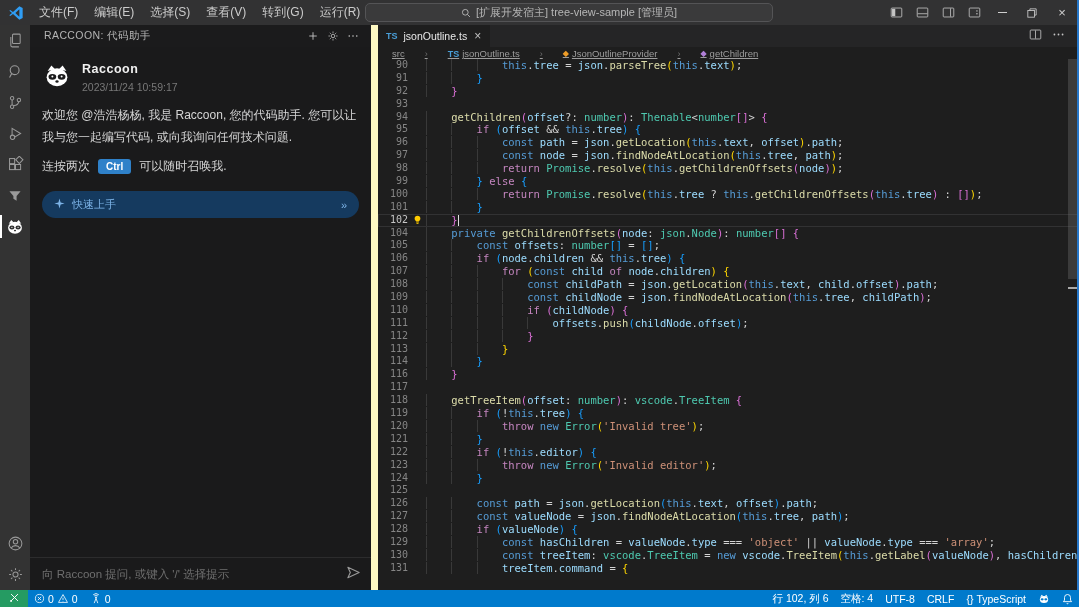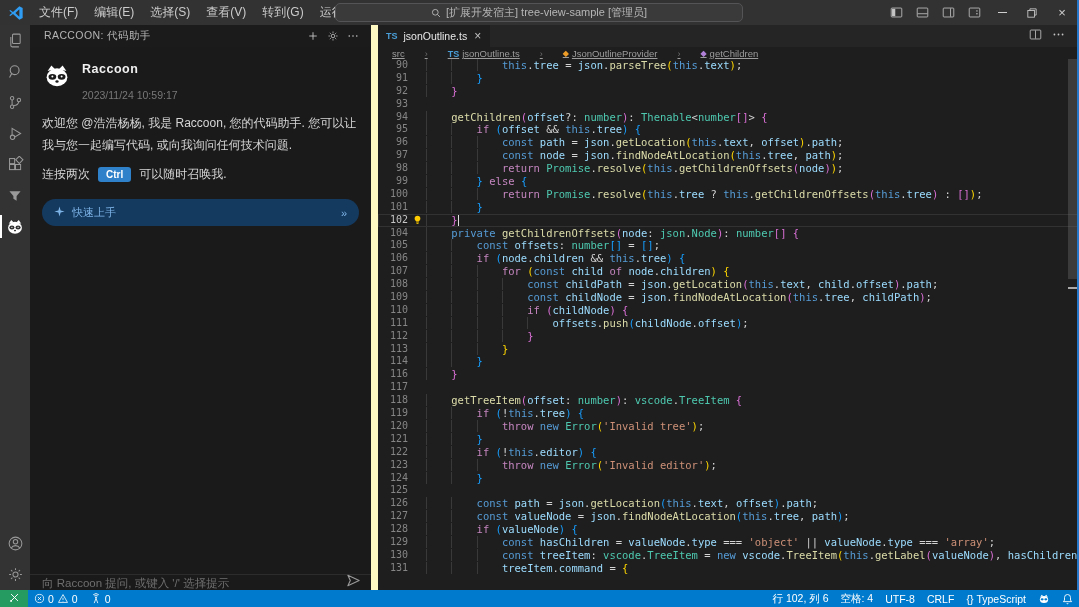--- a/index.html
+++ b/index.html
@@ -8,21 +8,21 @@
   .app { position:relative; width:1079px; height:607px; display:flex; flex-direction:column; }
   .win-edge { position:absolute; right:0; top:0; bottom:0; width:2px; background:#2677c9; z-index:50; }
 
   
   .titlebar { height:25px; background:#323233; display:flex; align-items:center; flex:none; position:relative; color:#cccccc; font-size:12px; }
   .tb-logo { width:16px; height:16px; margin:0 8px 0 8px; flex:none; }
   .menu-bar { display:flex; align-items:center; gap:2px; }
   .menu-item { padding:2px 7px; border-radius:4px; cursor:default; white-space:nowrap; }
   .nav-arrows { margin-left:14px; display:flex; gap:12px; color:#cccccc; font-size:13px; }
   .nav-arrows .dim { color:#6e6e6e; }
-  .search-pill { position:absolute; left:335px; top:3px; width:408px; height:19px; background:#3a3a3b; border:1px solid #545456; border-radius:5px; display:flex; align-items:center; justify-content:center; gap:5px; color:#b6b6b6; font-size:11px; }
+  .search-pill { position:absolute; left:365px; top:3px; width:408px; height:19px; background:#3a3a3b; border:1px solid #545456; border-radius:5px; display:flex; align-items:center; justify-content:center; gap:5px; color:#b6b6b6; font-size:11px; }
   .tb-right { position:absolute; right:2px; top:0; height:25px; display:flex; align-items:center; }
   .tb-ic { width:26px; height:25px; display:flex; align-items:center; justify-content:center; color:#c5c5c5; }
   .winctl { width:30px; height:25px; display:flex; align-items:center; justify-content:center; color:#cfcfcf; font-size:13px; }
   .mini-bar { width:9px; height:1px; background:#cfcfcf; }
 
   
   .main { flex:1; display:flex; min-height:0; }
 
   
   .activitybar { width:30px; background:#333333; flex:none; display:flex; flex-direction:column; }
@@ -36,28 +36,28 @@
   .sidebar { width:348px; flex:none; background:#1b1b1c; display:flex; flex-direction:column; border-right:7px solid #fef9c3; }
   .sb-header { height:22px; flex:none; display:flex; align-items:center; padding:0 8px 0 14px; color:#b4b4b4; font-size:10.5px; letter-spacing:.4px; }
   .sb-header .title { flex:1; white-space:nowrap; overflow:hidden; }
   .sb-h-ic { width:20px; height:20px; display:flex; align-items:center; justify-content:center; color:#c5c5c5; }
   .chat { flex:1; background:#1a1a1b; display:flex; flex-direction:column; min-height:0; }
   .msg { padding:14px 12px 0 12px; }
   .msg-head { display:flex; align-items:flex-start; gap:10px; }
   .avatar { width:30px; height:30px; flex:none; }
   .msg-who { display:flex; flex-direction:column; padding-top:1px; }
   .sender { color:#f0f0f0; font-weight:bold; font-size:12.5px; letter-spacing:.5px; }
-  .tstamp { color:#787878; font-size:10.5px; margin-top:13px; }
+  .tstamp { color:#787878; font-size:10.5px; margin-top:5px; }
   .msg-body { color:#d6d6d6; font-size:12px; line-height:1.8; margin-top:12px; }
   .summon { color:#d6d6d6; font-size:12px; margin-top:10px; display:flex; align-items:center; gap:8px; }
   .kbd { background:#2f81c9; color:#ffffff; font-weight:bold; font-size:10px; padding:2px 8px; border-radius:3px; }
   .quick-btn { margin:16px 0 0 0; height:27px; background:#153a5f; border-radius:14px; display:flex; align-items:center; padding:0 12px; color:#7db4e8; font-size:11px; gap:7px; cursor:pointer; }
   .quick-btn .grow { flex:1; }
   .chat-fill { flex:1; }
-  .chat-input { flex:none; height:16px; border-top:1px solid #2c2c2d; display:flex; align-items:center; padding:0 10px 0 12px; gap:8px; }
+  .chat-input { flex:none; height:33px; border-top:1px solid #2c2c2d; display:flex; align-items:center; padding:0 10px 0 12px; gap:8px; }
   .chat-input input { flex:1; background:transparent; border:none; outline:none; color:#bbbbbb; font-size:11.5px; font-family:inherit; }
   .chat-input input::placeholder { color:#6f6f6f; }
 
   
   .editor { flex:1; min-width:0; background:#1e1e1e; display:flex; flex-direction:column; position:relative; }
   .tabbar { height:22px; flex:none; background:#252526; display:flex; align-items:stretch; }
   .tab { background:#1e1e1e; display:flex; align-items:center; gap:6px; padding:0 8px; font-size:10.5px; color:#e8e8e8; border-right:1px solid #252526; }
   .ts-badge { color:#4a9fd8; font-weight:bold; font-size:9px; }
   .tab-close { color:#c0c0c0; font-size:12px; line-height:1; padding:0 1px; }
   .tab-fill { flex:1; }

